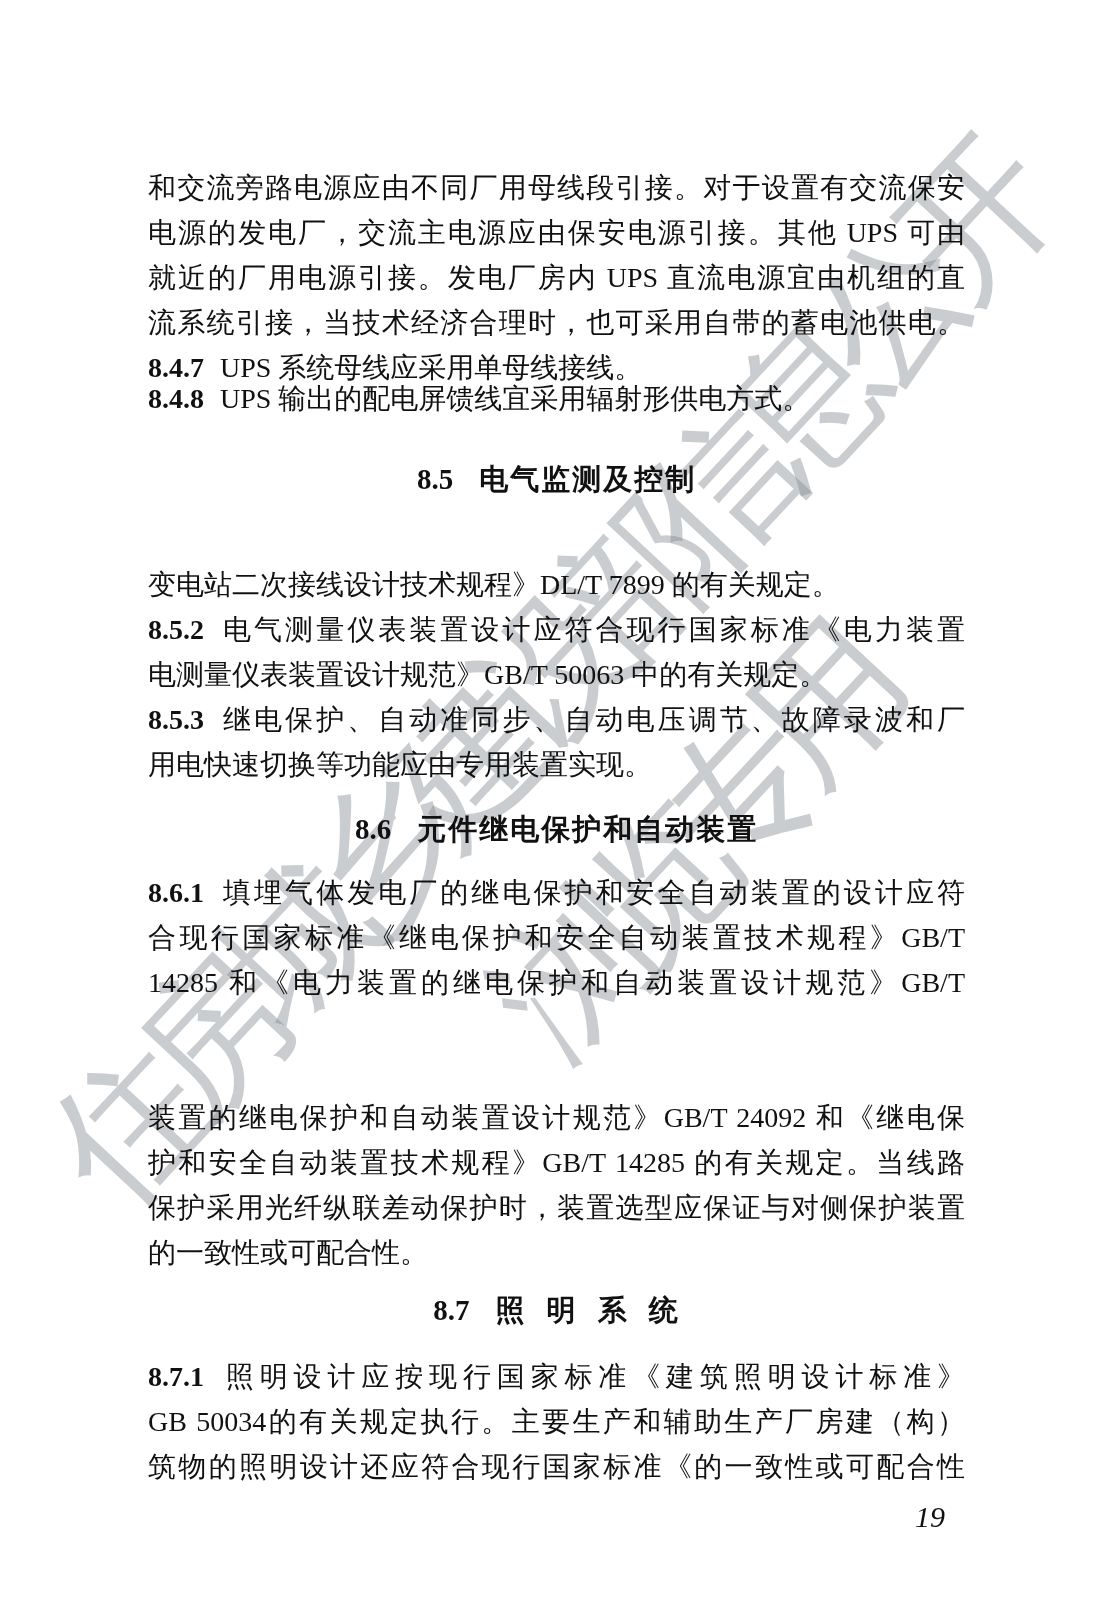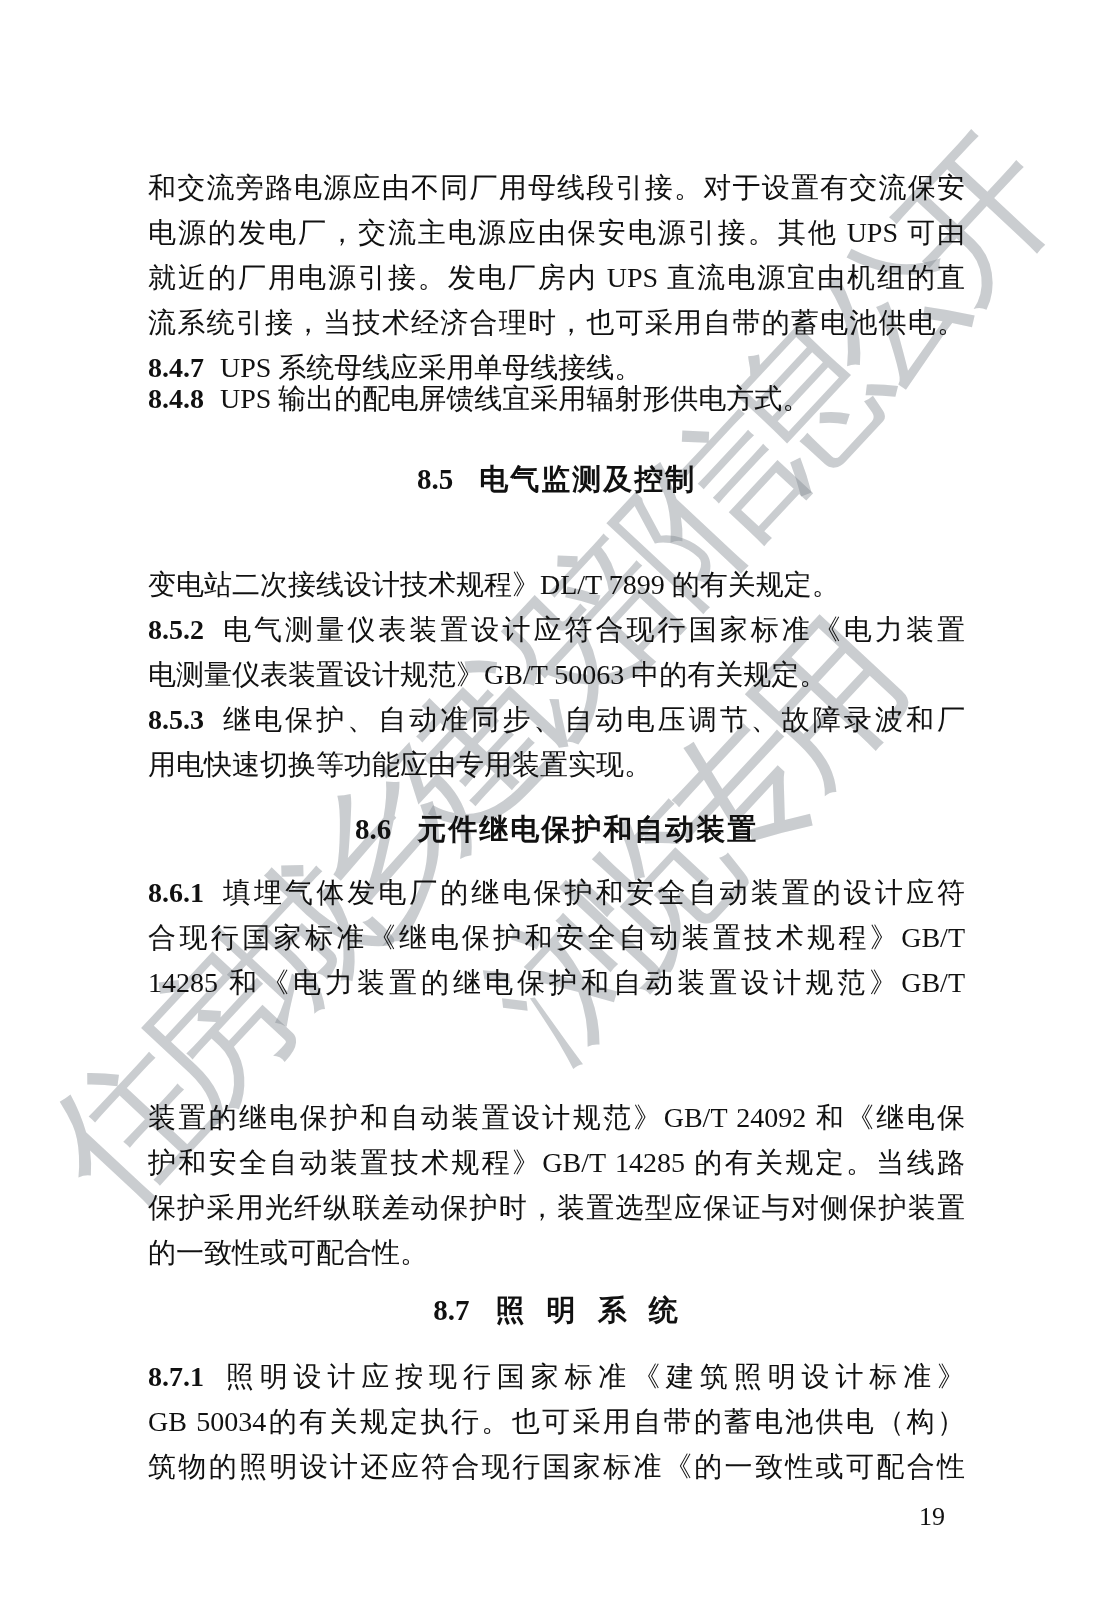--- a/index.html
+++ b/index.html
@@ -60,22 +60,23 @@
   .hd .htxt {
     font-family:"Liberation Sans","DejaVu Sans",sans-serif;
     letter-spacing:2px;
     word-spacing:10px;
   }
   .pagenum {
     position:absolute;
     right:158px;
     top:1497px;
     z-index:1;
-    font-size:26px;
+    font-size:30px;
     line-height:40px;
+    font-style:italic;
     text-align:right;
   }
 </style>
 </head>
 <body>
 
 <div class="page">
 
   <div class="wm wm1">住房城乡建设部信息公开</div>
   <div class="wm wm2">浏览专用</div>
@@ -103,18 +104,18 @@
   <div class="ln fill" style="top:960px"><span>14285 和《电力装置的继电保护和自动装置设计规范》GB/T</span></div>
 
   <div class="ln fill" style="top:1095px"><span>装置的继电保护和自动装置设计规范》GB/T 24092 和《继电保</span></div>
   <div class="ln fill" style="top:1140px"><span>护和安全自动装置技术规程》GB/T 14285 的有关规定。当线路</span></div>
   <div class="ln fill" style="top:1185px"><span>保护采用光纤纵联差动保护时，装置选型应保证与对侧保护装置</span></div>
   <div class="ln" style="top:1230px"><span>的一致性或可配合性。</span></div>
 
   <div class="hd" style="top:1288px"><span class="hnum">8.7</span><span class="htxt">照 明 系 统</span></div>
 
   <div class="ln fill" style="top:1354px"><b class="num">8.7.1</b><span>照明设计应按现行国家标准《建筑照明设计标准》</span></div>
-  <div class="ln fill" style="top:1399px"><span>GB 50034的有关规定执行。也可采用自带的蓄电池供电（构）</span></div>
+  <div class="ln fill" style="top:1399px"><span>GB 50034的有关规定执行。主要生产和辅助生产厂房建（构）</span></div>
   <div class="ln fill" style="top:1444px"><span>筑物的照明设计还应符合现行国家标准《的一致性或可配合性</span></div>
 
   <div class="pagenum">19</div>
 
 </div>
 
 </body></html>

